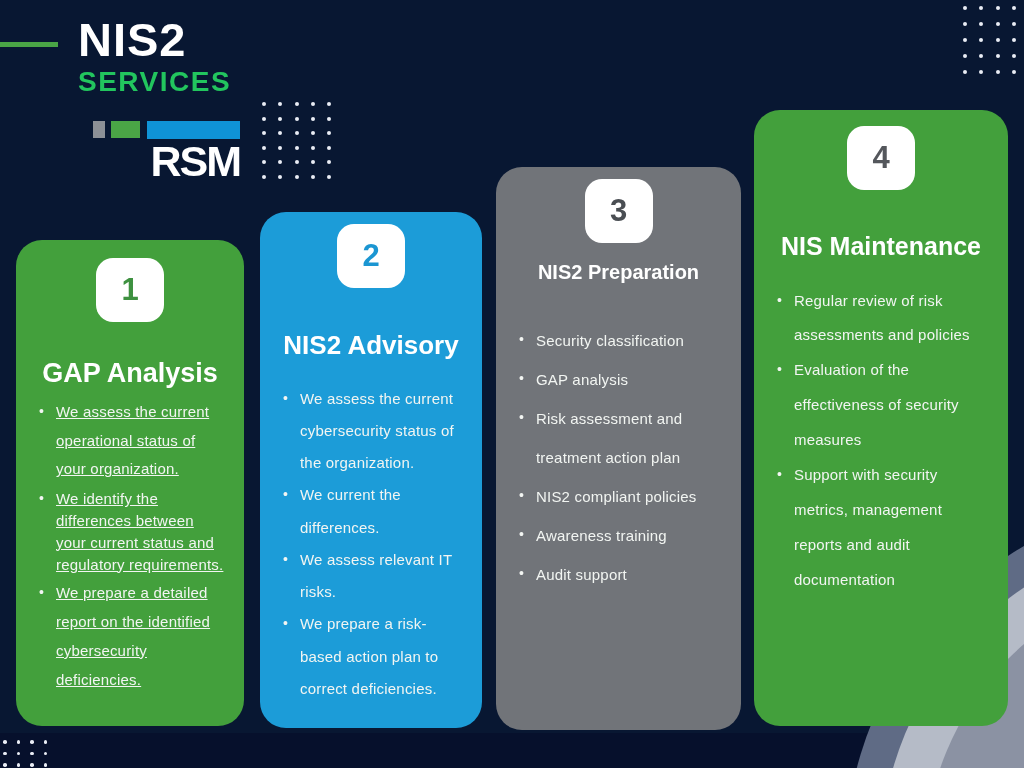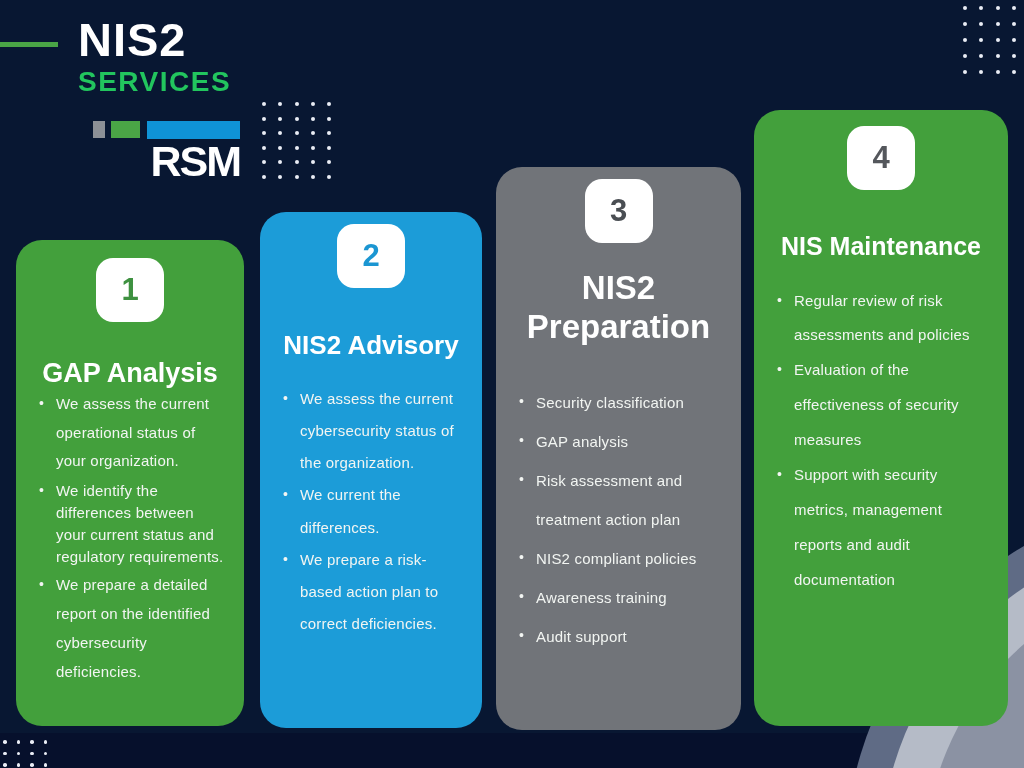--- a/index.html
+++ b/index.html
@@ -46,29 +46,29 @@
   .card{position:absolute; border-radius:26px; z-index:2; display:flex; flex-direction:column; align-items:center; padding:0 20px; color:var(--text);}
   .chip{width:68px; height:64px; background:#fff; border-radius:17px; display:flex; align-items:center; justify-content:center; flex:none;}
   .chip-number{font-size:31px; font-weight:bold;}
   .card-title{color:#fff; font-weight:bold; text-align:center; line-height:1.18;}
   .bullets{list-style:none; width:100%; font-size:15px; letter-spacing:0.2px;}
   .bullets li{position:relative; padding-left:20px;}
   .bullets li::before{content:"\2022"; position:absolute; left:3px; font-size:14px;}
 
   .card-0 .chip{margin-top:18px;}
   .card-0 .card-title{margin-top:36px; font-size:27px;}
-  .card-0 .bullets{margin-top:0; line-height:1.92;}
+  .card-0 .bullets{margin-top:8px; line-height:1.92;text-decoration:underline;}
   .card-0 .bullets li:nth-child(2){line-height:1.45; margin:4px 0;}
 
   .card-1 .chip{margin-top:12px;}
   .card-1 .card-title{margin-top:42px; font-size:26px;}
   .card-1 .bullets{margin-top:22px; line-height:2.15;}
 
   .card-2 .chip{margin-top:12px;}
-  .card-2 .card-title{margin-top:26px; font-size:33px; max-width:190px;}
+  .card-2 .card-title{margin-top:18px; font-size:20px; max-width:190px;}
   .card-2 .bullets{margin-top:36px; line-height:2.6;}
 
   .card-3 .chip{margin-top:16px;}
   .card-3 .card-title{margin-top:42px; font-size:25px;}
   .card-3 .bullets{margin-top:22px; line-height:2.33;}
 </style>
 </head>
 <body>
 
 <div class="canvas">
@@ -173,20 +173,21 @@
     </article>
 
     <article class="card card-1" style="left: 260px; top: 212px; width: 222px; height: 516px; background: rgb(28, 156, 216);">
       <div class="chip">
         <span class="chip-number" style="color: rgb(27, 150, 210);">2</span>
       </div>
       <h2 class="card-title">NIS2 Advisory</h2>
       <ul class="bullets">
           <li>We assess the current cybersecurity status of the organization.</li>
           <li>We current the differences.</li>
+          <li>We assess relevant IT risks.</li>
           <li>We prepare a risk-based action plan to correct deficiencies.</li>
         </ul>
     </article>
 
     <article class="card card-2" style="left: 496px; top: 167px; width: 245px; height: 563px; background: rgb(113, 116, 121);">
       <div class="chip">
         <span class="chip-number" style="color: rgb(74, 78, 83);">3</span>
       </div>
       <h2 class="card-title">NIS2 Preparation</h2>
       <ul class="bullets">

